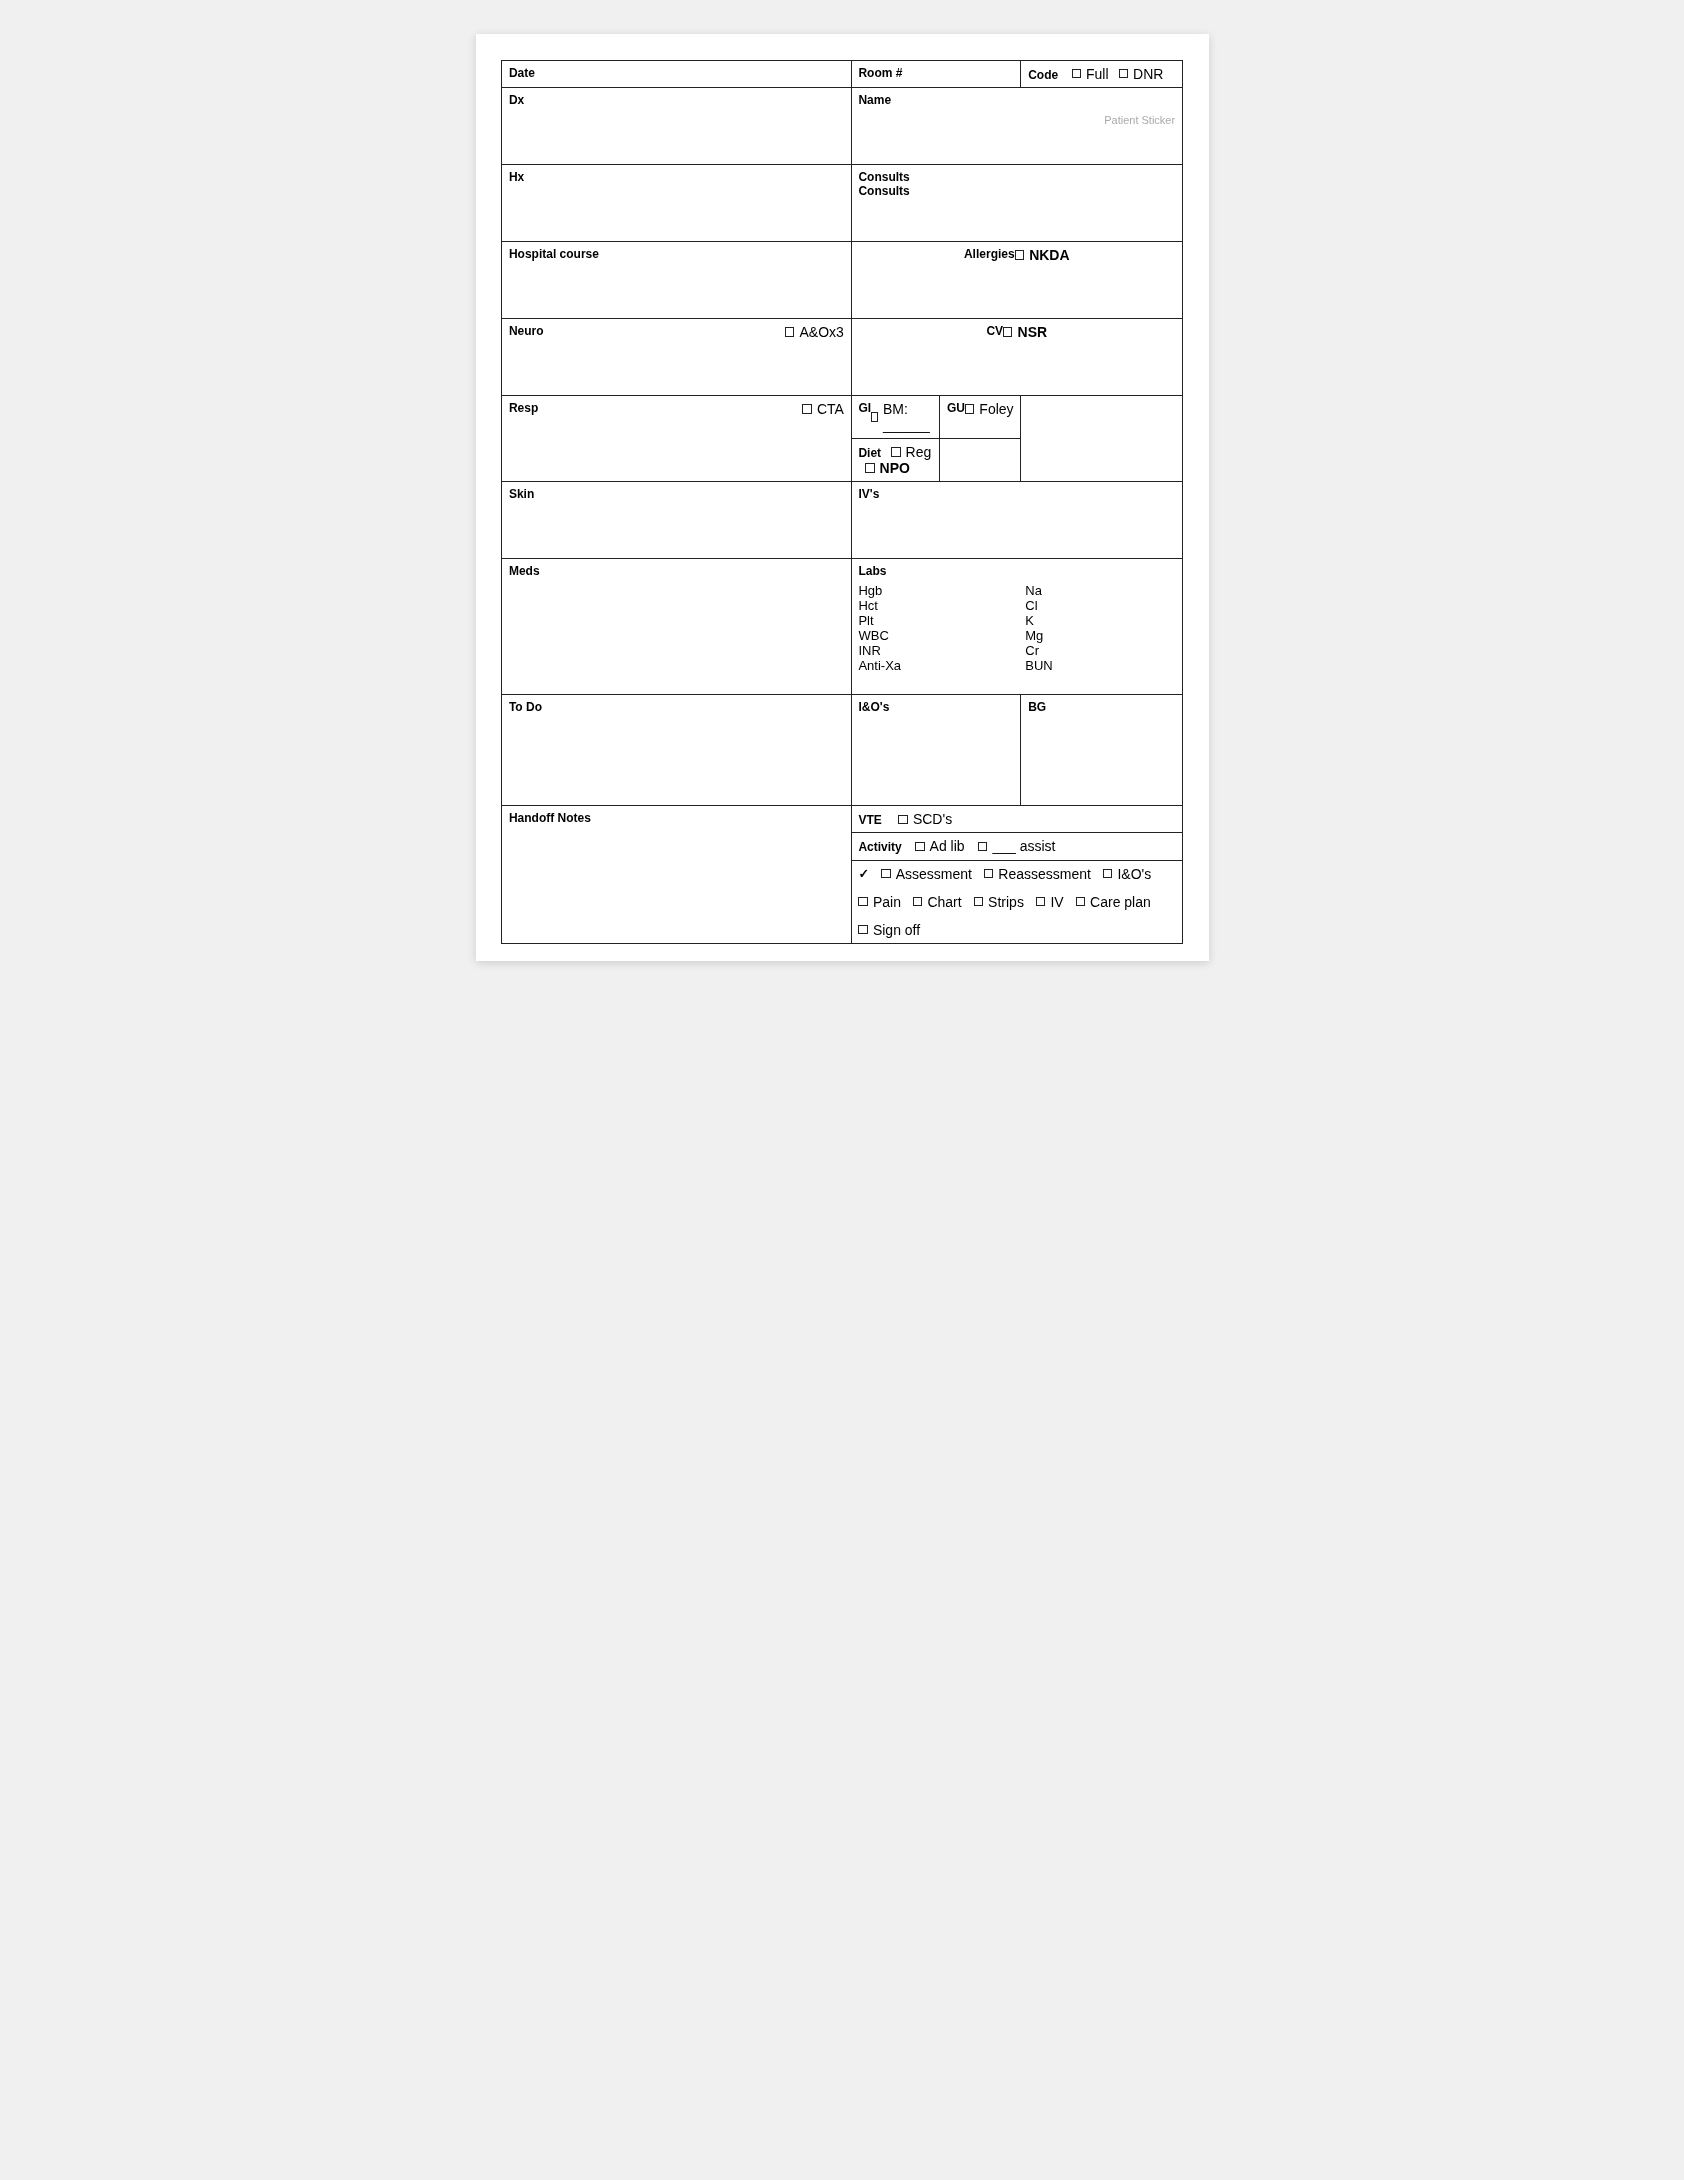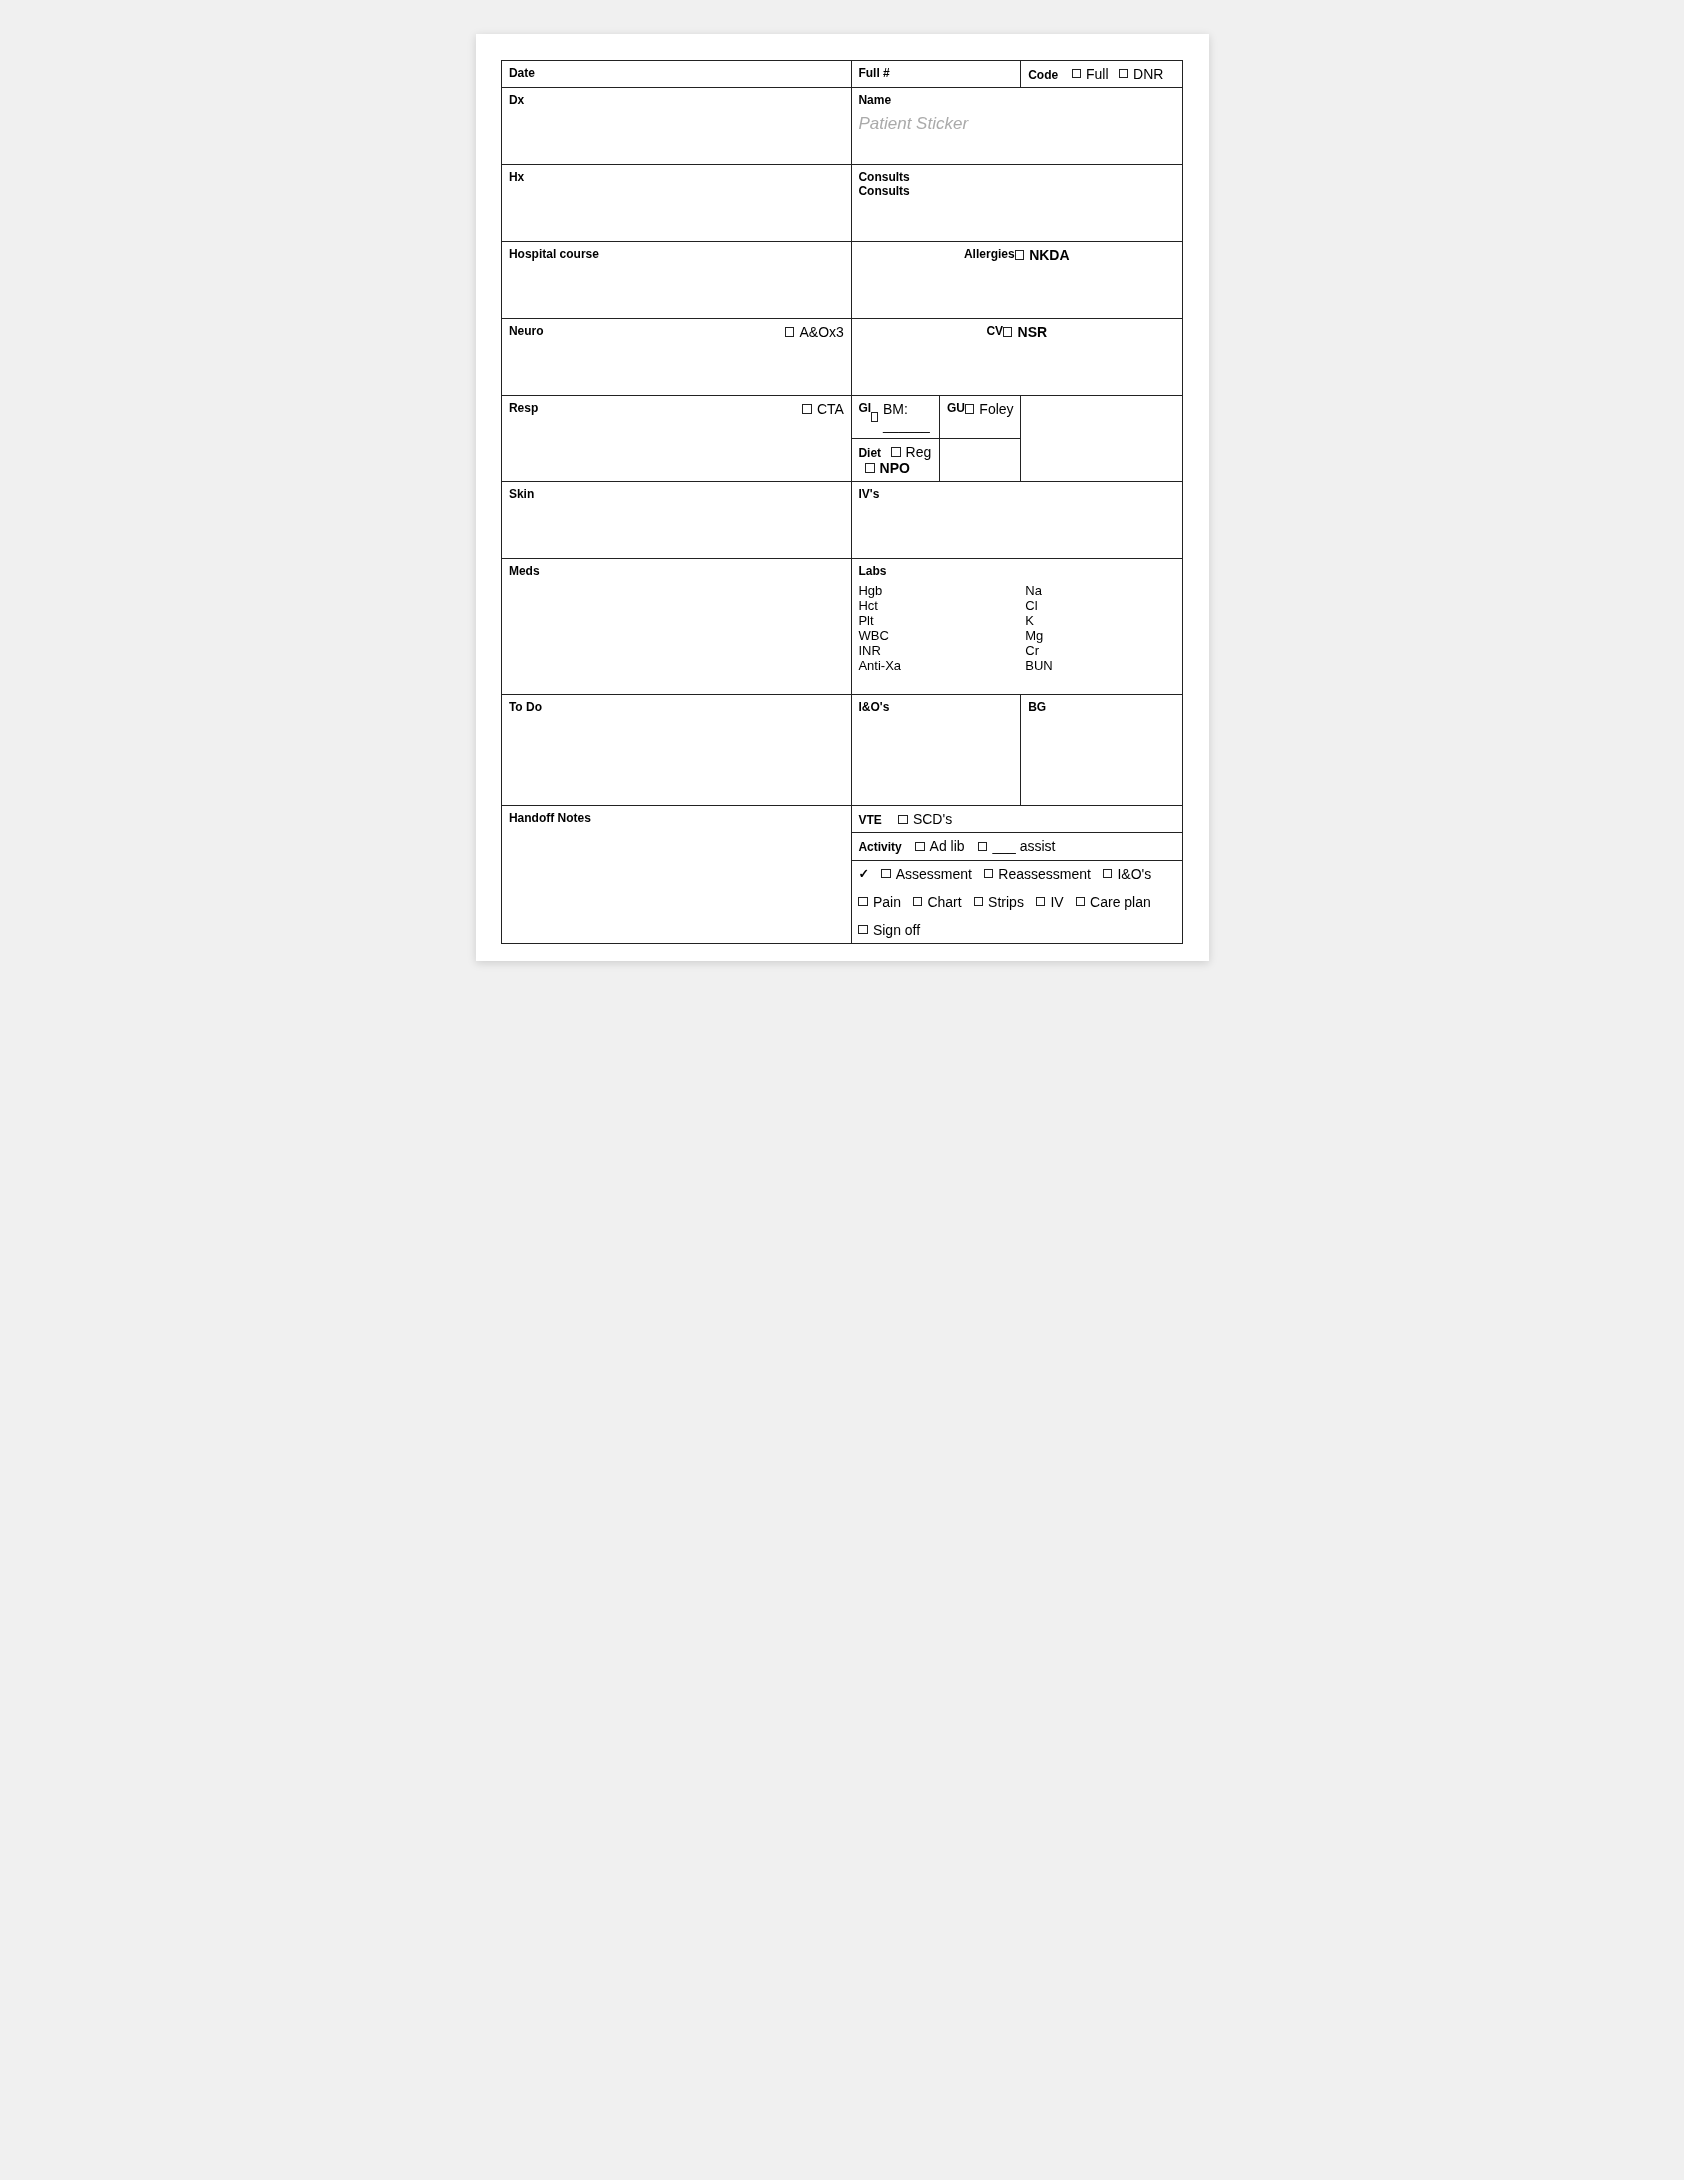--- a/index.html
+++ b/index.html
@@ -26,23 +26,22 @@
     .main-table td, .main-table th {
       border: 0.9px solid #222;
       padding: 5.1px 6.8px;
       vertical-align: top;
     }
     .label {
       font-weight: bold;
     }
     .muted {
       color: #aaa;
-      font-style: italic;
-      font-size: 17px;
-      text-align: left;
+      font-size: 11px;
+      text-align: right;
       padding: 6.8px 0;
     }
     .checkbox-label {
       display: inline-flex;
       align-items: center;
       gap: 3.4px;
       font-size: 14px;
     }
     .checkbox-label .box {
       display: inline-block;
@@ -122,21 +121,21 @@
 
 <div class="page">
   <table class="main-table">
 
     <tbody>
         <tr>
       <td style="width:52%">
         <span class="label">Date</span>
       </td>
       <td style="width:24%">
-        <span class="label">Full #</span>
+        <span class="label">Room #</span>
       </td>
       <td style="width:24%">
         <span class="label">Code</span>
         &nbsp;&nbsp;
         <span class="checkbox-label">
           <span class="box"></span>
               <span>Full</span>
         </span>
         &nbsp;
         <span class="checkbox-label">

